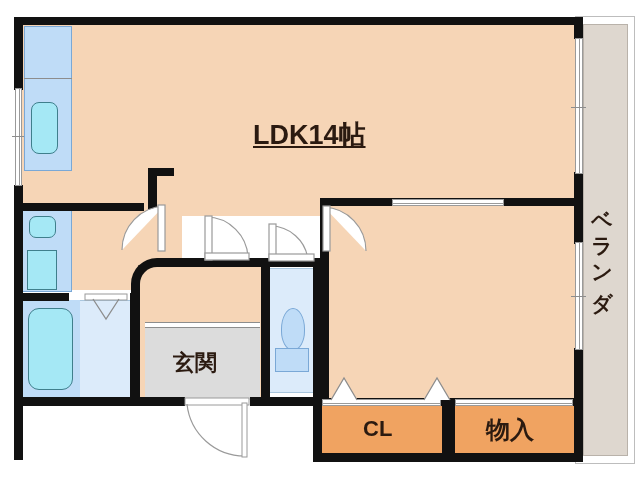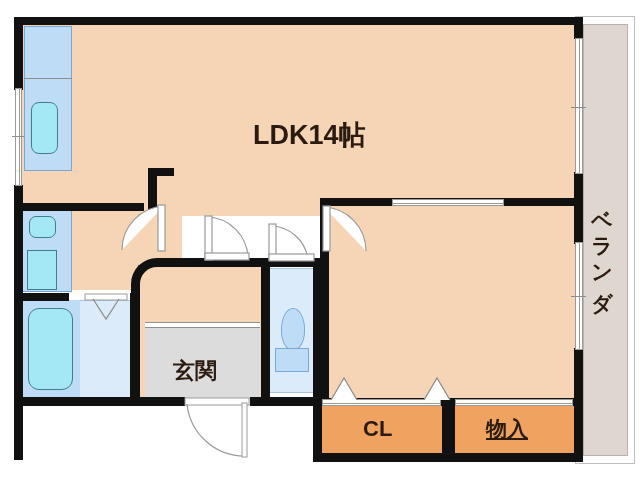--- a/index.html
+++ b/index.html
@@ -28,23 +28,23 @@
   .label{
     position:absolute;
     color:#2b1a10;
     font-weight:bold;
     white-space:nowrap;
     letter-spacing:0px;
     line-height:1;
   }
   .lbl-ldk   {font-size:27px;}
   .lbl-yoshitsu{font-size:27px;}
-  .lbl-genkan{font-size:22px;margin-top:8px;}
+  .lbl-genkan{font-size:22px;}
   .lbl-cl    {font-size:22px;}
-  .lbl-mono  {font-size:21px;text-decoration:underline;}
+  .lbl-mono  {font-size:24px;}
   .lbl-veranda{
     font-size:21px;
     writing-mode:vertical-rl;
     text-orientation:upright;
     letter-spacing:3px;
   }
   
   .slider{background:#ffffff;border:1px solid #9a9a9a;box-sizing:border-box;}
   .slider::after{
     content:"";position:absolute;left:0;right:0;top:50%;
@@ -204,21 +204,21 @@
       <path d="M6 26 L19 4 L32 26" fill="#ffffff" stroke="#8d8d8d" stroke-width="1.3"></path>
     </svg>
   </div>
 
   <div class="chev" style="left:418px;top:374px;width:40px;height:28px;">
     <svg width="40" height="28" viewBox="0 0 40 28">
       <path d="M6 26 L19 4 L32 26" fill="#ffffff" stroke="#8d8d8d" stroke-width="1.3"></path>
     </svg>
   </div>
 
-  <div class="label lbl-ldk" style="left:253px;top:122px;">LDK14帖</div>
+  <div class="label lbl-ldk" style="left:253px;top:122px;text-decoration:underline;">LDK14帖</div>
 
 
   <div class="label lbl-genkan" style="left:173px;top:352px;">玄関</div>
 
   <div class="label lbl-cl" style="left:363px;top:418px;">CL</div>
 
   <div class="label lbl-mono" style="left:486px;top:418px;">物入</div>
 
   <div class="label lbl-veranda" style="left:592px;top:196px;">ベランダ</div>
 

